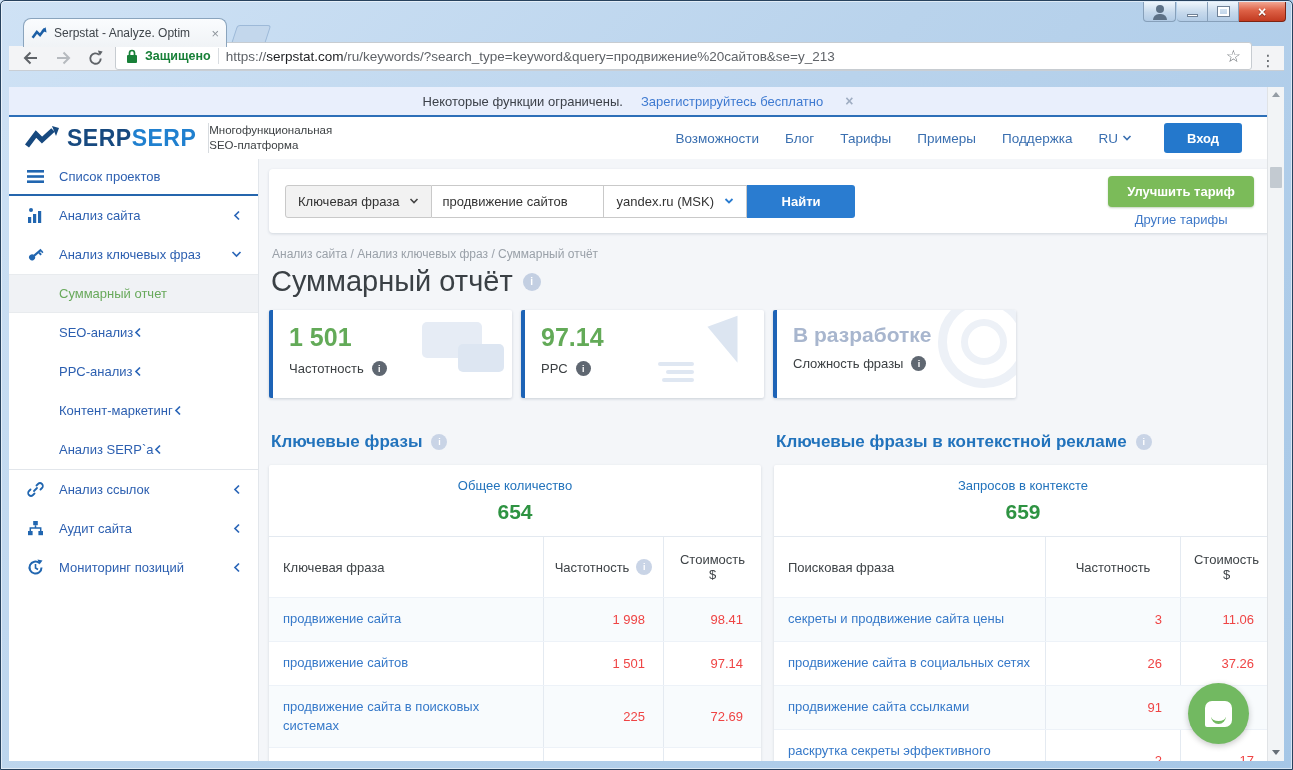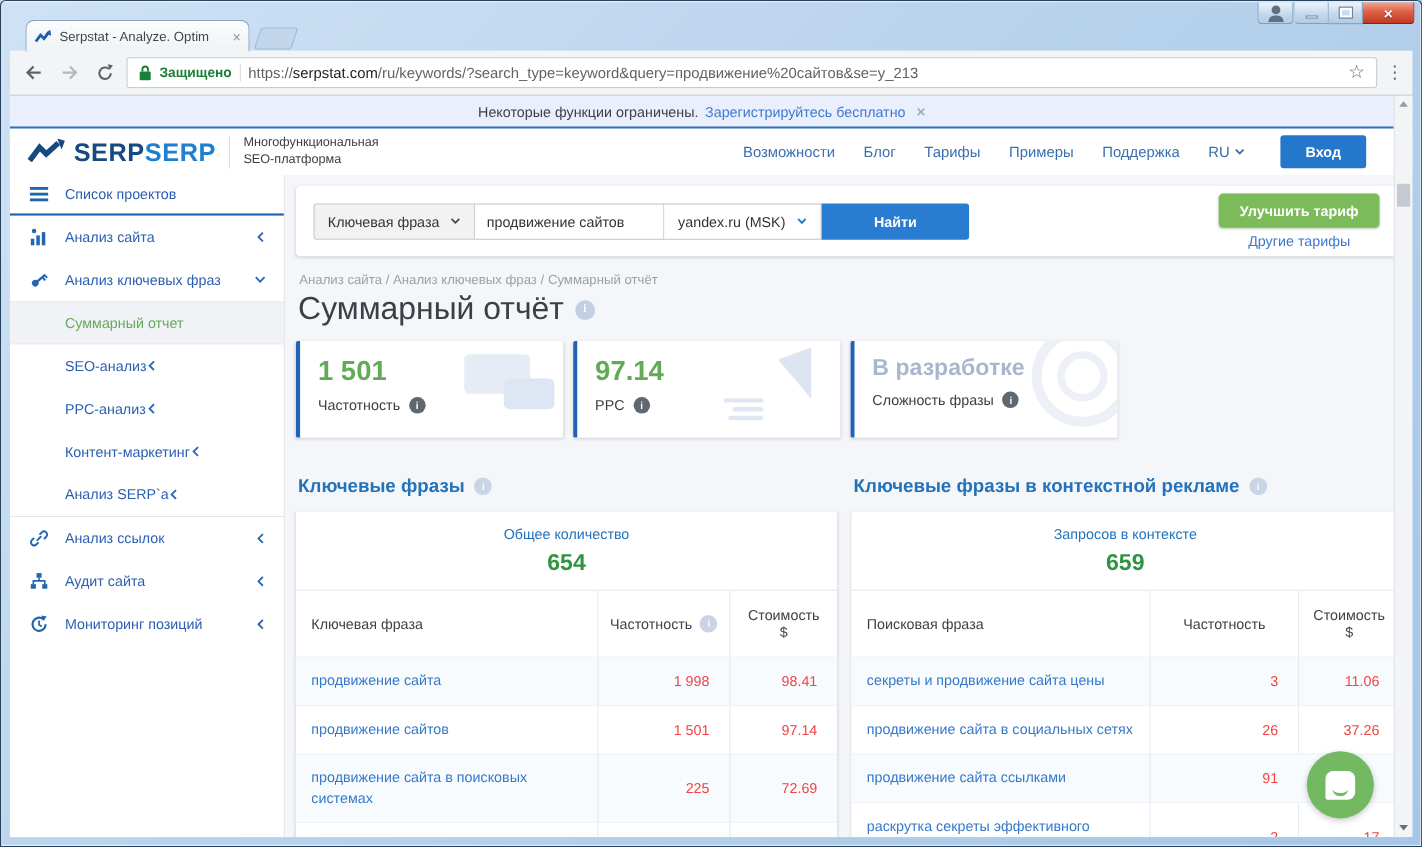--- a/index.html
+++ b/index.html
@@ -33,47 +33,47 @@
              display:flex; align-items:center; justify-content:center; }
   .win-min { width:31px; border-radius:0 0 0 4px; }
   .win-min i { display:block; width:11px; height:3px; background:#fff; border:1px solid #6f8196; margin-top:7px; }
   .win-max { width:31px; }
   .win-max i { display:block; width:11px; height:9px; border:2px solid #fff; outline:1px solid #6f8196; background:transparent; }
   .win-close { width:47px; border-radius:0 0 4px 0; border-color:#7e2413;
                background:linear-gradient(#f2a793,#dd6146 45%,#c23a20); color:#fff;
                font-size:14px; font-weight:bold; text-shadow:0 1px 1px rgba(0,0,0,.45); }
 
   
-  .toolbar { position:absolute; left:8px; top:45px; right:8px; height:41px; background:#f3f4f6;
-             border-bottom:1px solid #c9ced4; display:flex; align-items:center; padding:0 10px; gap:8px; z-index:2; }
+  .toolbar { position:absolute; left:8px; top:45px; right:8px; height:25px; background:#f3f4f6;
+             border-bottom:1px solid #c9ced4; display:flex; align-items:flex-end; padding:0 10px; gap:8px; z-index:2; }
   .tb-btn { width:24px; height:24px; display:flex; align-items:center; justify-content:center; }
   .omnibox { flex:1; height:28px; background:#fff; border:1px solid #c7ccd1; border-radius:3px;
              display:flex; align-items:center; gap:7px; padding:0 10px; }
   .secure { font-size:12.5px; color:#188038; font-weight:bold; }
   .om-sep { width:1px; height:16px; background:#d9dde1; }
   .url { font-size:13.5px; color:#5f6368; white-space:nowrap; overflow:hidden; }
   .url .domain { color:#1c1e21; }
   .star { margin-left:auto; font-size:17px; color:#6b7075; }
   .kebab { font-size:16px; color:#5f6368; width:14px; text-align:center; letter-spacing:0; }
 
   
   .viewport { position:absolute; left:8px; top:86px; right:8px; bottom:8px; background:#f4f6f9; overflow:hidden; }
 
   
   .banner { height:30px; background:#e9effc; border-bottom:2px solid #2d6fb8; display:flex;
-            align-items:center; justify-content:center; gap:6px; font-size:13px; color:#3c4149; padding-right:17px; }
+            align-items:center; justify-content:center; gap:18px; font-size:13px; color:#3c4149; padding-right:17px; }
   .banner a { color:#3e7ad1; text-decoration:none; }
   .banner .close-x { color:#9fadc2; font-weight:bold; font-size:14px; margin-left:4px; }
 
   
   .site-header { height:42px; background:#fff; display:flex; align-items:center; padding:0 16px; }
   .logo { display:flex; align-items:center; gap:8px; }
   .logo-text { font-size:23px; font-weight:800; letter-spacing:.5px; }
   .logo-text .serp { color:#17497f; } .logo-text .stat { color:#2080cf; }
-  .tagline { margin-left:12px; padding-left:12px; border-left:1px solid #d7dbdf; font-size:11.5px;
+  .tagline { margin-left:12px; border-left:1px solid #d7dbdf; font-size:11.5px;
              color:#3c4043; line-height:1.3; }
   .top-nav { margin-left:auto; display:flex; align-items:center; gap:26px; font-size:13.5px; }
   .top-nav a { color:#3a6fb0; text-decoration:none; }
   .lang { color:#3a6fb0; display:flex; align-items:center; gap:4px; }
   .login-btn { background:#2478cc; color:#fff; font-size:13px; font-weight:bold; border:none;
                border-radius:3px; width:78px; height:30px; margin-left:6px; margin-right:26px; }
 
   
   .body-row { display:flex; height:604px; }
 
@@ -95,21 +95,21 @@
   .search-card { margin-top:10px; height:64px; background:#fff; border-radius:4px;
                  box-shadow:0 1px 3px rgba(50,70,100,.18); display:flex; align-items:center;
                  justify-content:space-between; padding:0 18px 0 16px; }
   .search-group { display:flex; height:33px; }
   .sg-select { display:flex; align-items:center; gap:10px; padding:0 12px; font-size:13px; color:#333;
                border:1px solid #c9c9c9; background:#f2f2f2; border-radius:3px 0 0 3px; cursor:pointer; }
   .sg-input { width:172px; border:1px solid #c9c9c9; border-left:none; font-size:13px; color:#333;
               padding:0 10px; outline:none; font-family:inherit; }
   .sg-engine { display:flex; align-items:center; gap:10px; padding:0 12px; font-size:13px; color:#333;
                border:1px solid #c9c9c9; border-left:none; background:#fff; cursor:pointer; }
-  .sg-btn { width:134px; background:#2a7cd0; color:#fff; font-size:13px; font-weight:bold; border:none;
+  .sg-btn { width:108px; background:#2a7cd0; color:#fff; font-size:13px; font-weight:bold; border:none;
             border-radius:0 3px 3px 0; cursor:pointer; }
   .plans { display:flex; flex-direction:column; align-items:center; gap:5px; }
   .upgrade-btn { background:#7bbb59; color:#fff; font-size:13px; font-weight:bold; border:none;
                  border-radius:4px; padding:8px 19px; box-shadow:0 1px 2px rgba(60,110,40,.3); cursor:pointer; }
   .other-plans { font-size:13px; color:#3f79c8; text-decoration:none; }
 
   .breadcrumb { margin:14px 0 4px 3px; font-size:12px; color:#9aa1a9; }
   .page-title-row { display:flex; align-items:center; gap:10px; margin-left:2px; }
   .page-title { font-size:29px; font-weight:400; color:#3a4045; }
 

